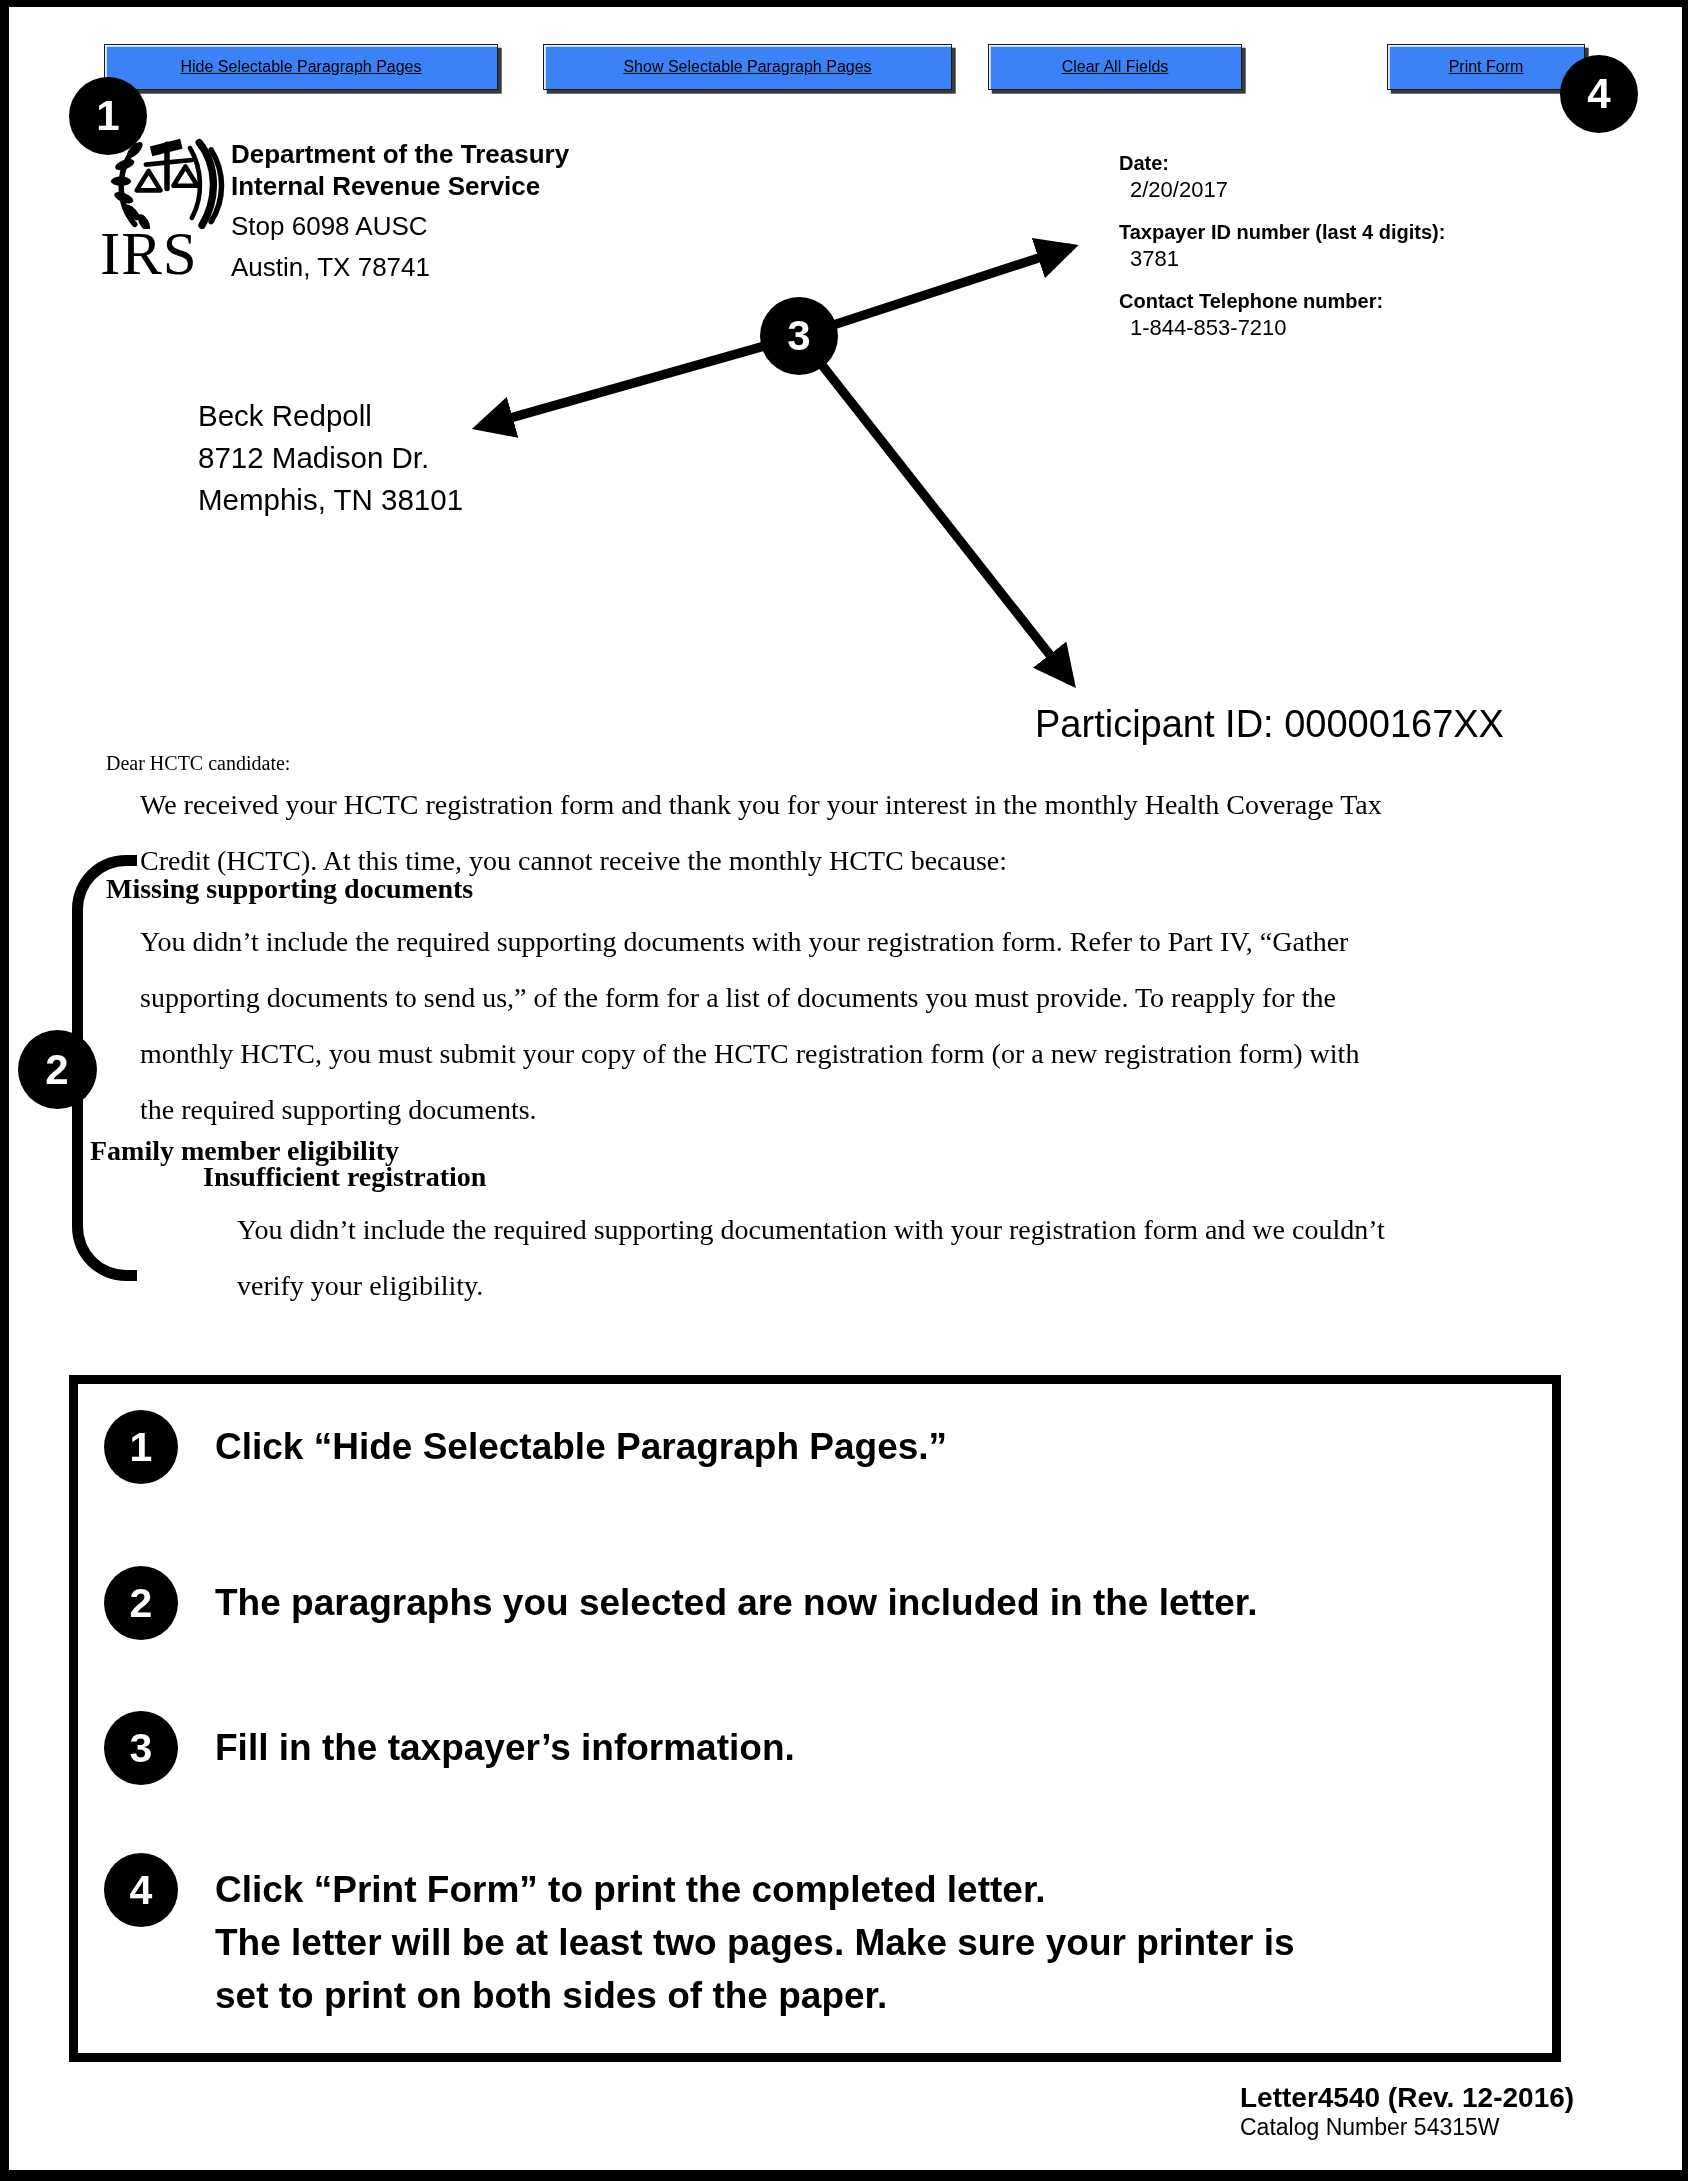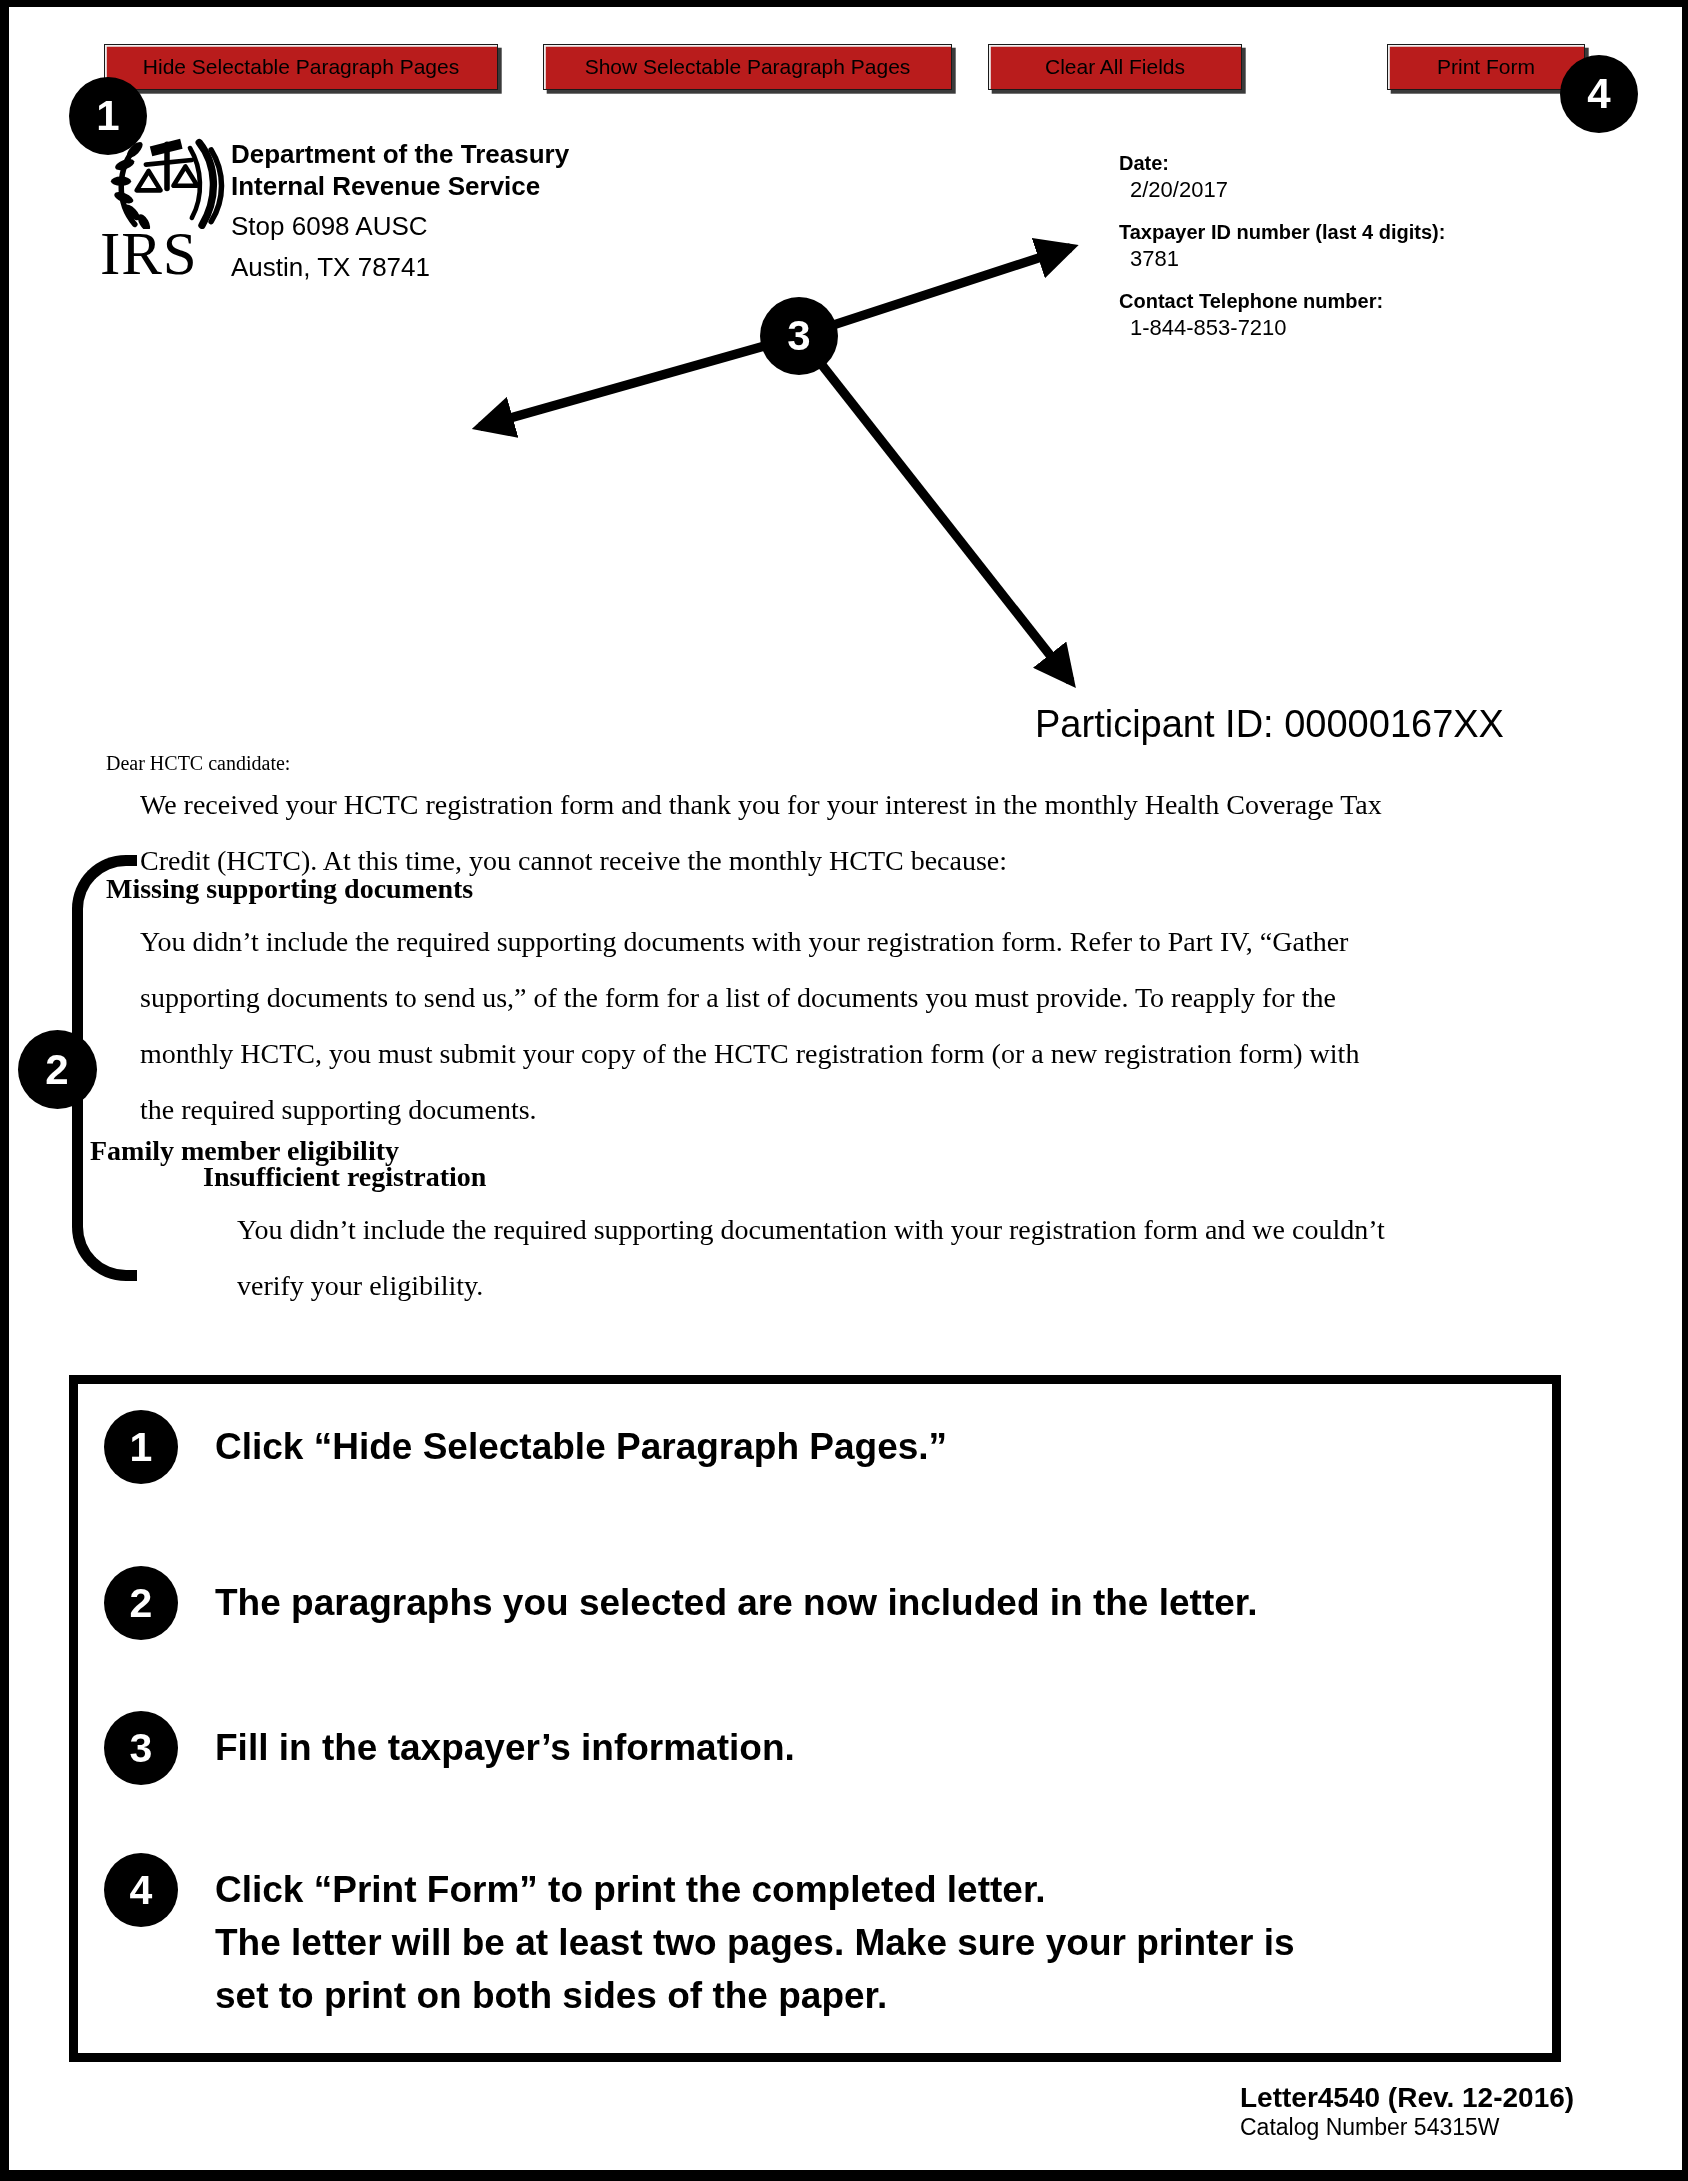--- a/index.html
+++ b/index.html
@@ -6,24 +6,24 @@
   .page{
     position:relative;width:1689px;height:2182px;background:#fff;color:#000;
     font-family:"Liberation Sans","DejaVu Sans",sans-serif;overflow:hidden;
   }
   .page-frame{
     position:absolute;inset:0;border:7.4px solid #000;
     border-left-width:9.2px;border-bottom-width:12px;pointer-events:none;z-index:6;
   }
   
   .toolbar-btn{
-    position:absolute;height:46px;top:44px;background:#b91c1c;
+    position:absolute;height:46px;top:44px;background:#3b82f6;
     border:1.8px solid #1a1a1a;box-shadow:3.7px 3.7px 0 #3a3a3a, inset 1.8px 1.8px 0 #efefef;
     display:flex;align-items:center;justify-content:center;
-    font-size:21px;color:#000;cursor:pointer;white-space:nowrap;z-index:1;
+    font-size:16px;color:#000;cursor:pointer;white-space:nowrap;z-index:1;text-decoration:underline;
   }
   #btn-hide {left:104px;width:394px;}
   #btn-show {left:543px;width:409px;}
   #btn-clear{left:988px;width:254px;}
   #btn-print{left:1387px;width:198px;}
   
   .callout{
     position:absolute;width:78px;height:78px;border-radius:50%;background:#000;
     color:#fff;display:flex;align-items:center;justify-content:center;
     font-size:42px;font-weight:bold;z-index:5;line-height:1;
@@ -142,20 +142,25 @@
 
   <div class="info-block">
     <div class="info-label">Date:</div>
     <div class="info-value">2/20/2017</div>
     <div class="info-label">Taxpayer ID number (last 4 digits):</div>
     <div class="info-value">3781</div>
     <div class="info-label">Contact Telephone number:</div>
     <div class="info-value">1-844-853-7210</div>
   </div>
 
+  <div class="recipient">
+    <div>Beck Redpoll</div>
+    <div>8712 Madison Dr.</div>
+    <div>Memphis, TN 38101</div>
+  </div>
 
   <div class="participant">Participant ID: 00000167XX</div>
 
   <div class="salutation serif">Dear HCTC candidate:</div>
   <div class="par serif" id="intro">We received your HCTC registration form and thank you for your interest in the monthly Health Coverage Tax
 Credit (HCTC). At this time, you cannot receive the monthly HCTC because:</div>
 
   <div class="sec-heading serif" id="sec1-heading">Missing supporting documents</div>
   <div class="par serif" id="sec1-body">You didn’t include the required supporting documents with your registration form. Refer to Part IV, “Gather
 supporting documents to send us,” of the form for a list of documents you must provide. To reapply for the

